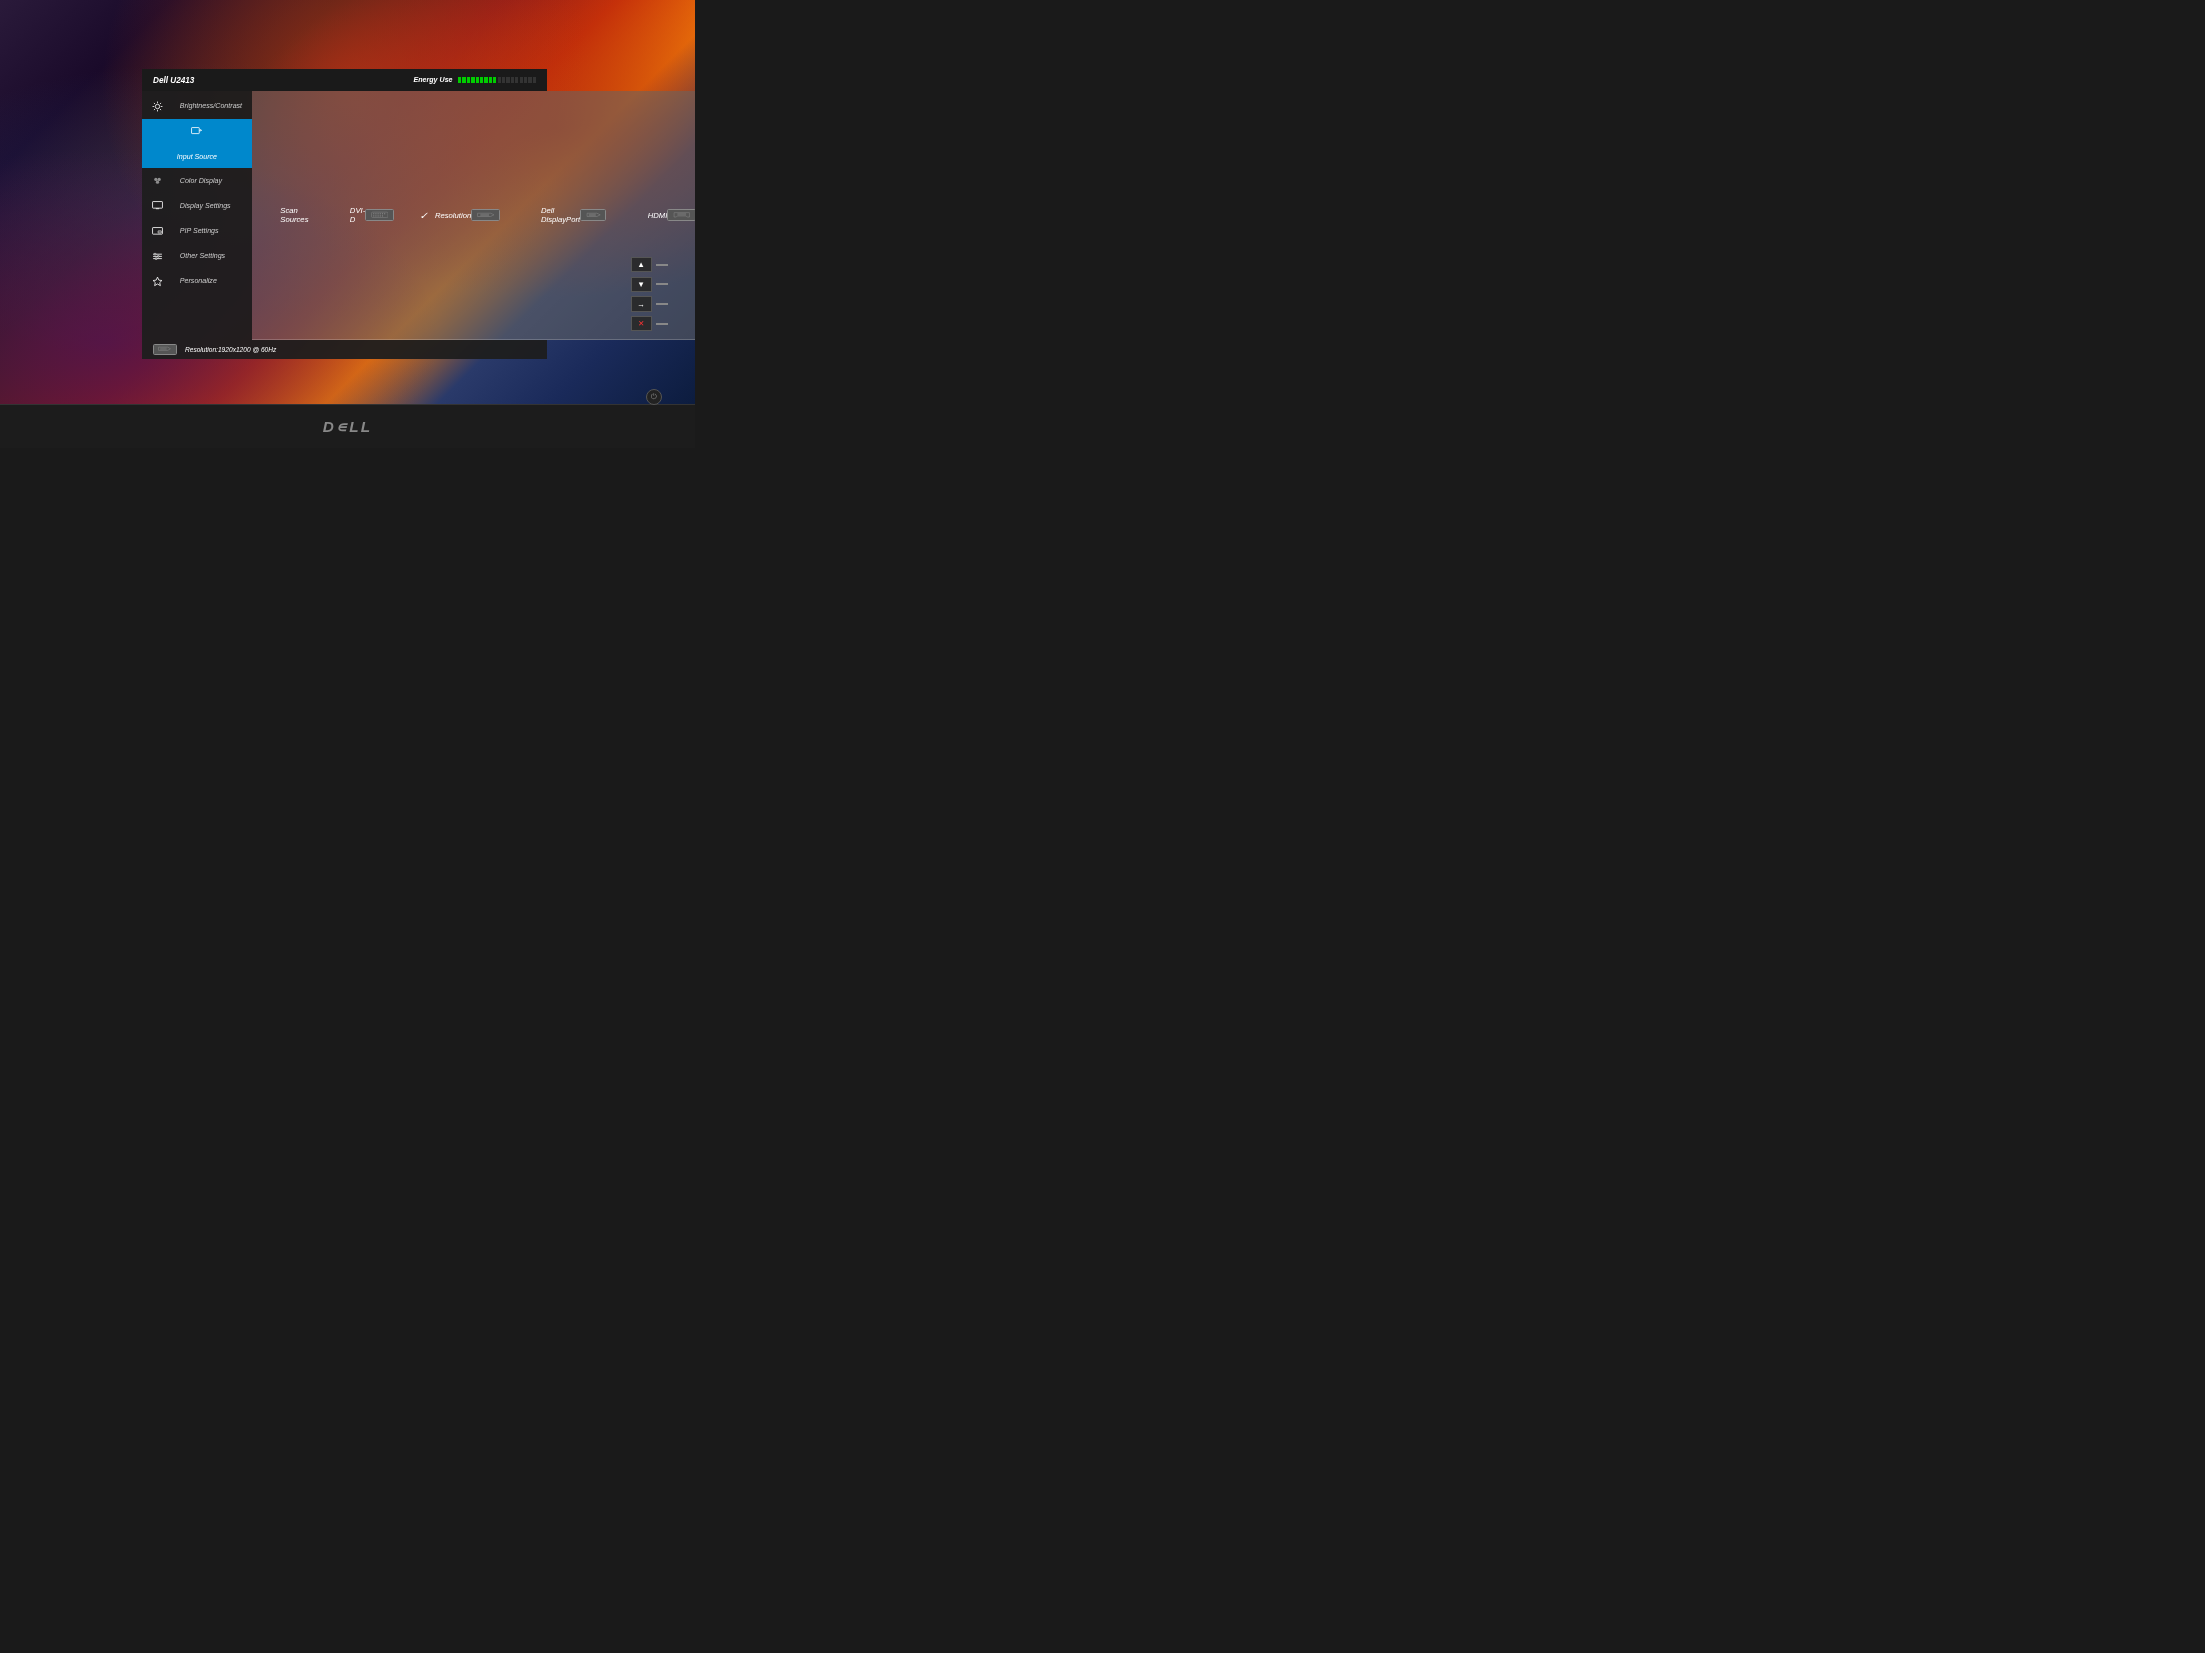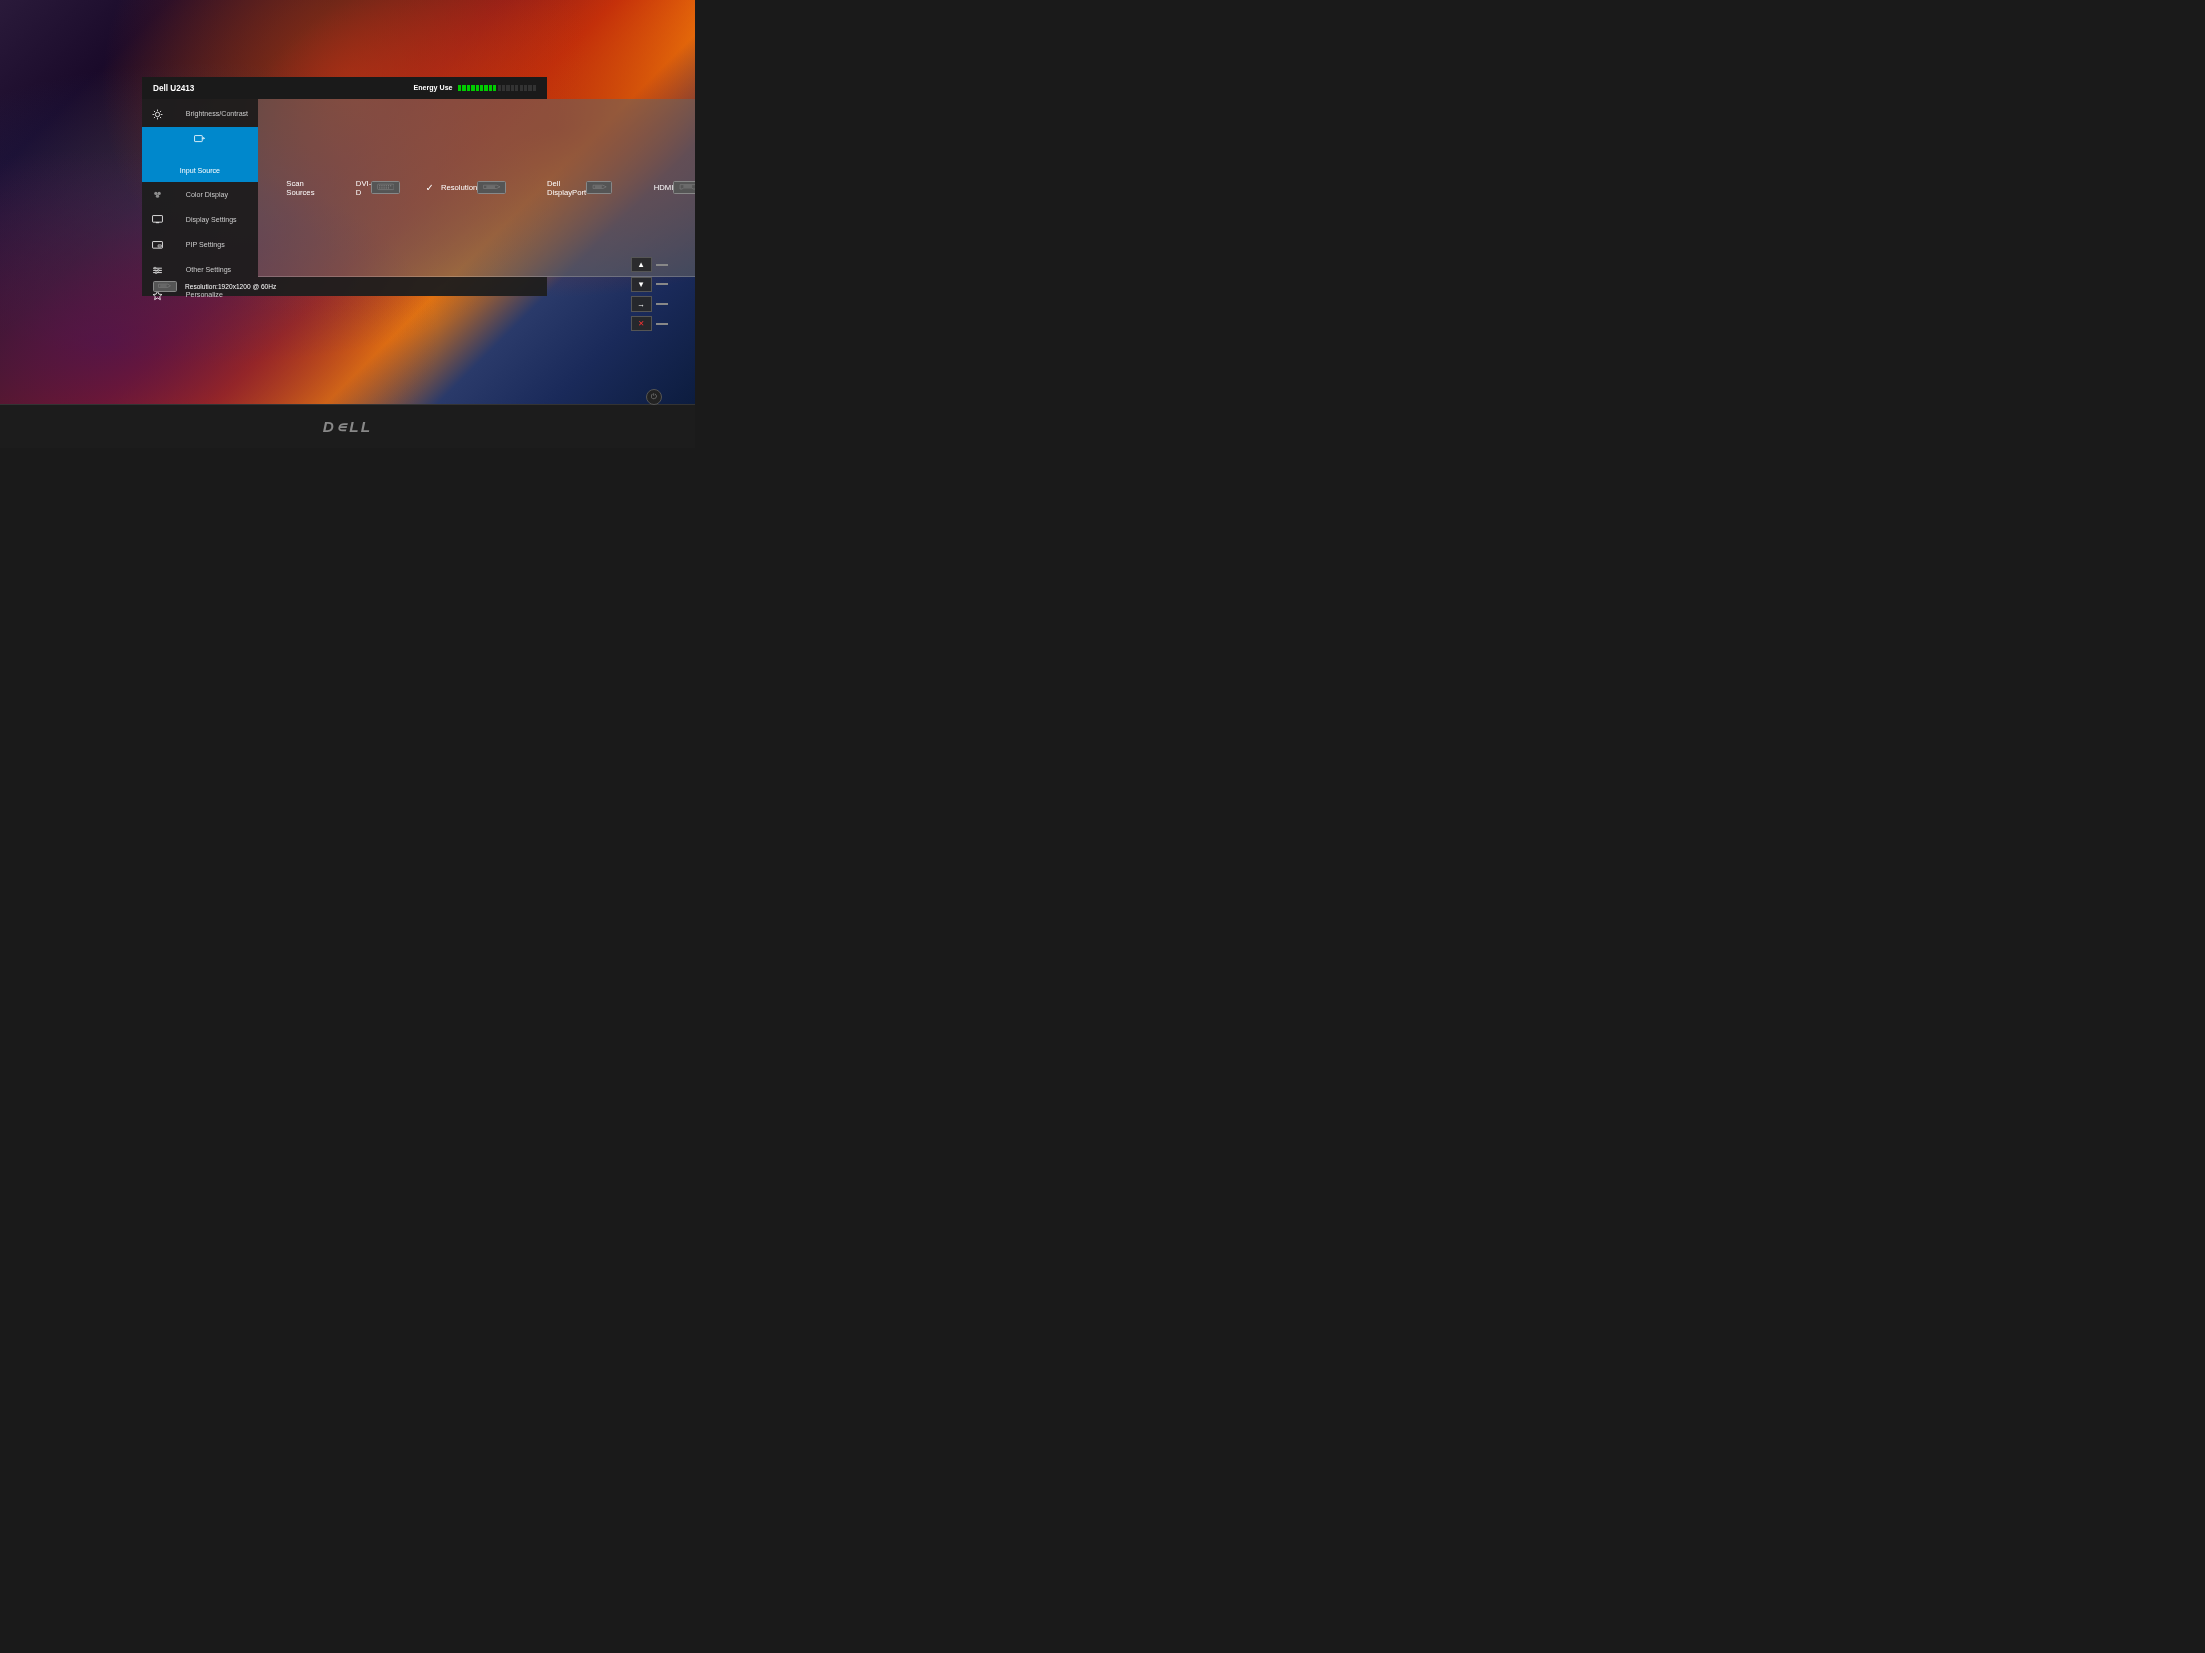--- a/index.html
+++ b/index.html
@@ -27,26 +27,27 @@
     .dell-logo {
       color: #888;
       font-size: 15.3px;
       font-weight: bold;
       letter-spacing: 2.2px;
       font-style: italic;
     }
 
     .osd-container {
       position: absolute;
-      top: 77px;
+      top: 69px;
       left: 142px;
       width: 405px;
-      height: 219px;
+      height: 290px;
       background: transparent;
       z-index: 10;
+      font-style: italic;
     }
 
     .osd-header {
       background: #1a1a1a;
       color: white;
       display: flex;
       align-items: center;
       justify-content: space-between;
       padding: 4.4px 11px;
       height: 22px;
@@ -96,21 +97,21 @@
       width: 142px;
       background: rgba(30, 30, 30, 0.95);
       display: flex;
       flex-direction: column;
       padding: 2.7px 0;
     }
 
     .sidebar-item {
       display: flex;
       align-items: center;
-      gap: 22px;
+      gap: 16px;
       padding: 6.6px 9.8px;
       color: #ccc;
       cursor: pointer;
       font-size: 7.1px;
     }
 
     .sidebar-item.active {
       background: #0088cc;
       color: white;
       flex-direction: column;

